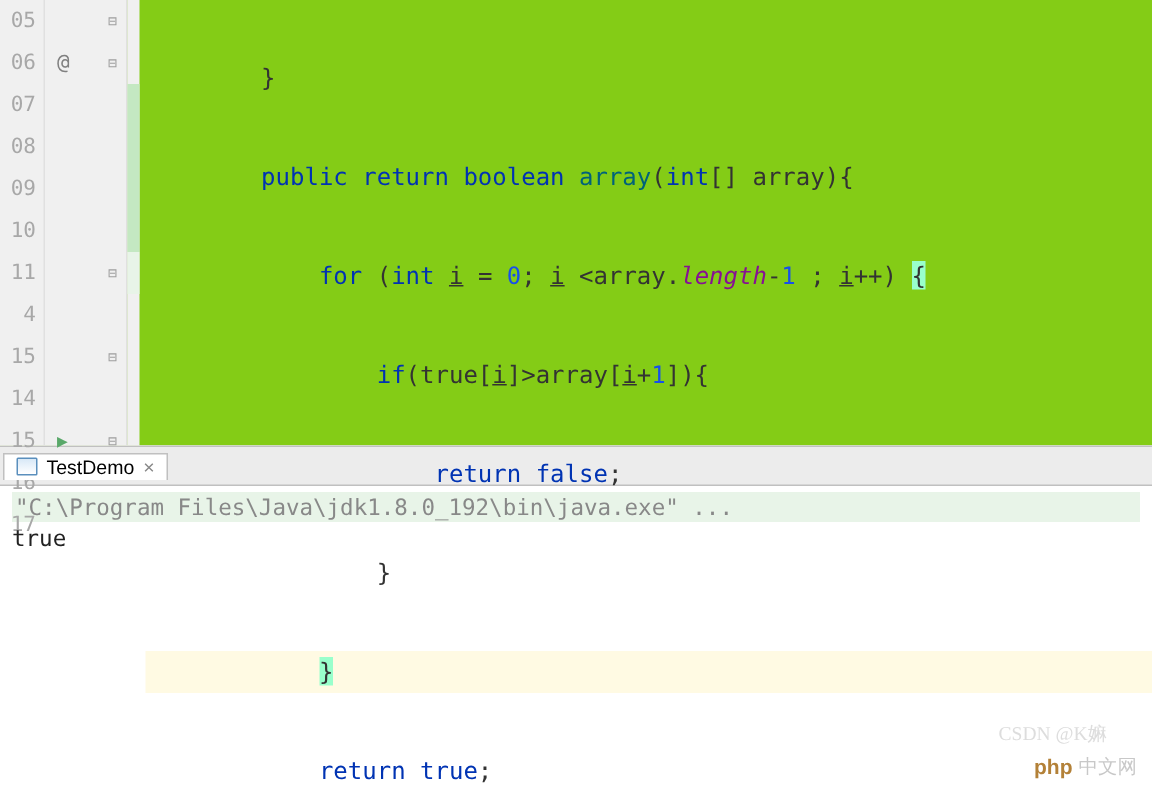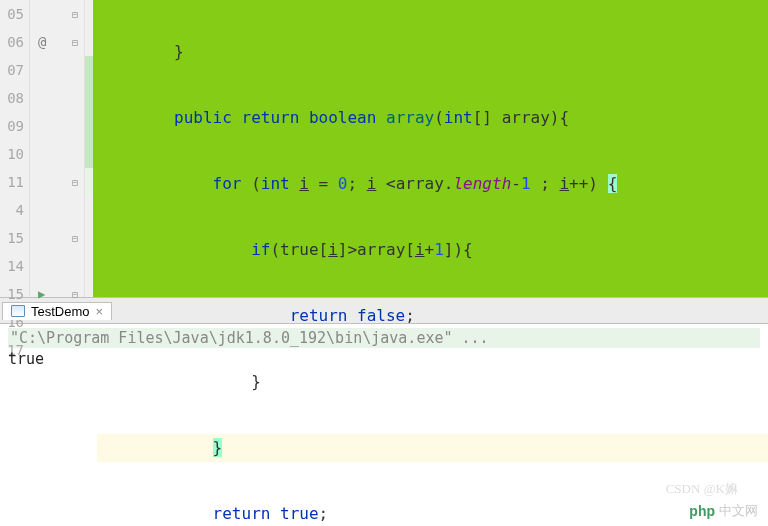--- a/index.html
+++ b/index.html
@@ -125,21 +125,21 @@
     font-size: 13px;
     color: #bbb;
     display: flex;
     align-items: center;
     gap: 4px;
     opacity: 0.8;
   }
   .watermark .php {
     font-weight: bold;
     font-size: 14px;
-    color: #15803d;
+    color: #a16207;
   }
   .csdn {
     position: absolute;
     right: 30px;
     bottom: 28px;
     font-family: Liberation Serif, serif;
     font-size: 13px;
     color: #ddd;
   }
 </style>

